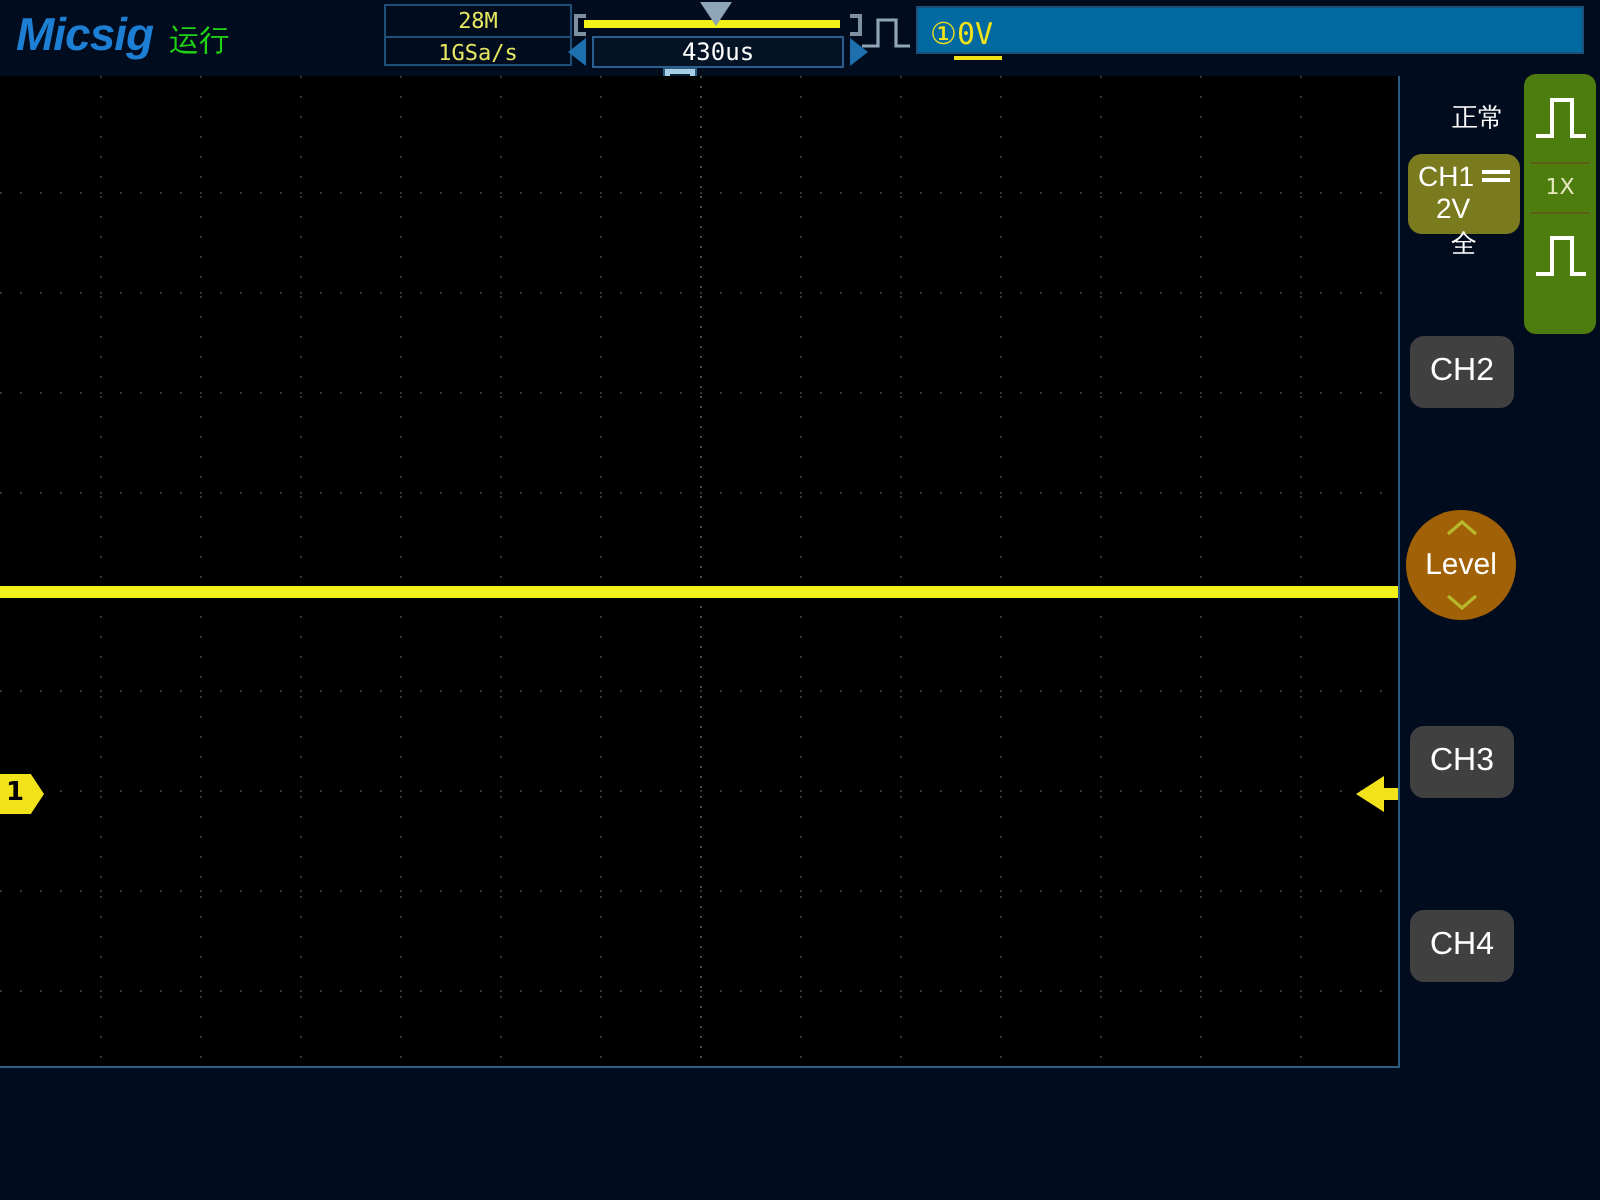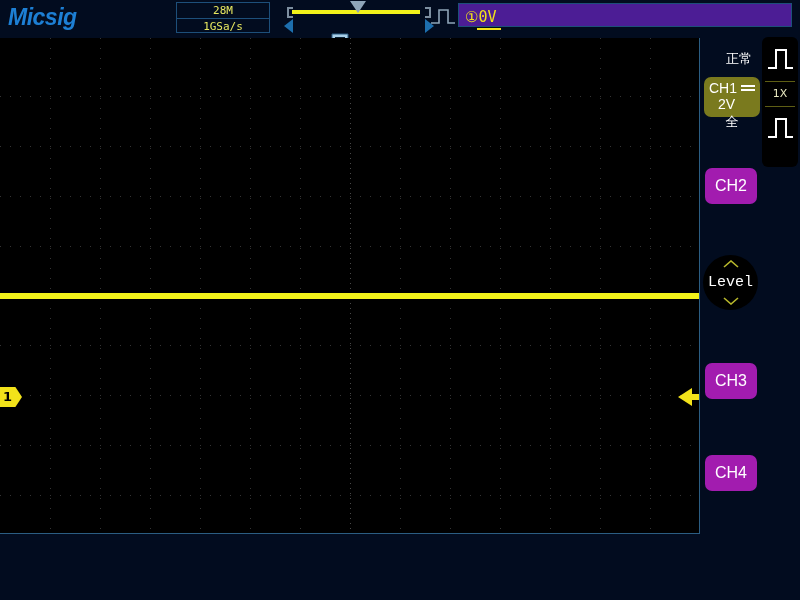--- a/index.html
+++ b/index.html
@@ -7,30 +7,30 @@
     width: 800px; height: 600px;
     background: #020c1f;
     font-family: "Liberation Sans", "DejaVu Sans", sans-serif;
     overflow: hidden;
   }
   #app { position: relative; width: 800px; height: 600px; background: #020c1f; }
 
   
   #topbar { position: absolute; left: 0; top: 0; width: 800px; height: 35px; background: #020c1f; }
 
-  #brand { position: absolute; left: 8px; top: 4px; display: flex; align-items: baseline; gap: 8px; flex-direction: column; }
+  #brand { position: absolute; left: 8px; top: 4px; display: flex; align-items: baseline; gap: 8px; }
   #brand .logo {
     font-family: "Liberation Sans", sans-serif;
     font-weight: bold; font-style: italic; font-size: 23px;
     color: #1d7fd4; letter-spacing: -0.5px;
   }
   #brand .runstate { font-size: 15px; color: #1fd414; font-family: "DejaVu Sans", sans-serif; }
 
   .infobox { position: absolute; border: 1px solid #1d4f7a; background: #020c1f; }
-  #memdepth-box { left: 176px; top: 2px; width: 94px; height: 31px; }
+  #memdepth-box { left: 192px; top: 2px; width: 94px; height: 31px; }
   #memdepth-box .row {
     height: 15px; line-height: 15px; text-align: center;
     color: #e8e860; font-size: 11px; font-family: "DejaVu Sans Mono", monospace;
   }
   #memdepth-box .row.top { border-bottom: 1px solid #1d4f7a; height: 16px; line-height: 16px; }
 
   
   #tb-widget { position: absolute; left: 284px; top: 1px; width: 150px; height: 33px; }
   #tb-yellowbar {
     position: absolute; left: 8px; top: 9px; width: 128px; height: 4px;
@@ -56,21 +56,21 @@
   }
   #tb-arr-l, #tb-arr-r { position: absolute; top: 18px; width: 0; height: 0; }
   #tb-arr-l { left: 0px; border-top: 7px solid transparent; border-bottom: 7px solid transparent; border-right: 9px solid #1d6fae; }
   #tb-arr-r { right: 0px; border-top: 7px solid transparent; border-bottom: 7px solid transparent; border-left: 9px solid #1d6fae; }
 
   #tb-edge-icon { position: absolute; left: 430px; top: 7px; width: 26px; height: 20px; }
 
   
   #trig-box {
     position: absolute; left: 458px; top: 3px; width: 334px; height: 24px;
-    border: 1px solid #1d4f7a; background: #4c1d95;
+    border: 1px solid #1d4f7a; background: #0369a1;
   }
   #trig-box .txt {
     position: absolute; left: 6px; top: 4px;
     color: #f2e21a; font-size: 15px; font-family: "DejaVu Sans Mono", monospace;
     letter-spacing: 0px;
   }
   #trig-box .ul { position: absolute; left: 18px; top: 24px; width: 24px; height: 2px; background: #f2e21a; }
 
   
   #t-marker { position: absolute; left: 331px; top: 33px; width: 18px; height: 18px; }
@@ -126,44 +126,44 @@
   #ch1-btn .l1 { position: absolute; left: 5px; top: 3px; font-size: 14px; font-weight: normal; }
   #ch1-btn .l2 { position: absolute; left: 14px; top: 19px; font-size: 14px; font-weight: normal; }
   #ch1-btn .dccpl { position: absolute; right: 5px; top: 8px; width: 14px; }
   #ch1-btn .dccpl i { display: block; height: 2px; background: #ffffff; margin-bottom: 2px; }
   #ch1-full {
     position: absolute; left: 704px; top: 113px; width: 56px; text-align: center;
     color: #ffffff; font-size: 13px; font-family: "DejaVu Sans", sans-serif;
   }
   #probe-group {
     position: absolute; left: 762px; top: 37px; width: 36px; height: 130px;
-    background: #000000; border-radius: 6px;
+    background: #4d7c0f; border-radius: 6px;
   }
   #probe-group .seg { position: absolute; left: 0; width: 36px; height: 44px; }
   #probe-group .divline { position: absolute; left: 3px; width: 30px; height: 1px; background: #5e5e14; }
   #probe-group .lbl {
     position: absolute; left: 0; top: 50px; width: 36px; text-align: center;
     color: #e8e8c0; font-size: 11px; font-family: "DejaVu Sans", sans-serif;
   }
 
   .chbtn {
     position: absolute; left: 705px; width: 52px; height: 36px;
-    background: #a21caf; border-radius: 7px;
+    background: #404040; border-radius: 7px;
     color: #ffffff; font-size: 16px; text-align: center; line-height: 36px;
     font-family: "Liberation Sans", sans-serif;
   }
   #ch2-btn { top: 168px; }
   #ch3-btn { top: 363px; }
   #ch4-btn { top: 455px; }
 
   #level-knob {
     position: absolute; left: 703px; top: 255px; width: 55px; height: 55px;
-    background: #000000; border-radius: 50%;
+    background: #a16207; border-radius: 50%;
     color: #ffffff; font-size: 15px; text-align: center; line-height: 55px;
-    font-family: Liberation Mono, monospace;
+    font-family: Liberation Sans, sans-serif;
   }
   #level-knob .chev { position: absolute; left: 50%; transform: translateX(-50%); width: 16px; height: 8px; }
   #level-knob .chev.up { top: 5px; }
   #level-knob .chev.dn { bottom: 5px; }
 
   
   #bottombar { position: absolute; left: 0; top: 535px; width: 800px; height: 65px; background: #020c1f; }
 </style>
 </head>
 <body>
@@ -180,20 +180,21 @@
     <div id="memdepth-box" class="infobox">
       <div class="row top">28M</div>
       <div class="row">1GSa/s</div>
     </div>
 
     <div id="tb-widget">
       <div id="tb-yellowbar"></div>
       <div id="tb-brk-l"></div>
       <div id="tb-brk-r"></div>
       <div id="tb-postri"></div>
+      <div id="tb-valbox">430us</div>
       <div id="tb-arr-l"></div>
       <div id="tb-arr-r"></div>
     </div>
 
     <svg id="tb-edge-icon" viewBox="0 0 26 20">
       <polyline points="1,16 9,16 9,3 18,3 18,16 25,16" fill="none" stroke="#8fa5b8" stroke-width="1.6"></polyline>
     </svg>
 
     <div id="trig-box" class="infobox">
       <span class="txt">①0V</span>

